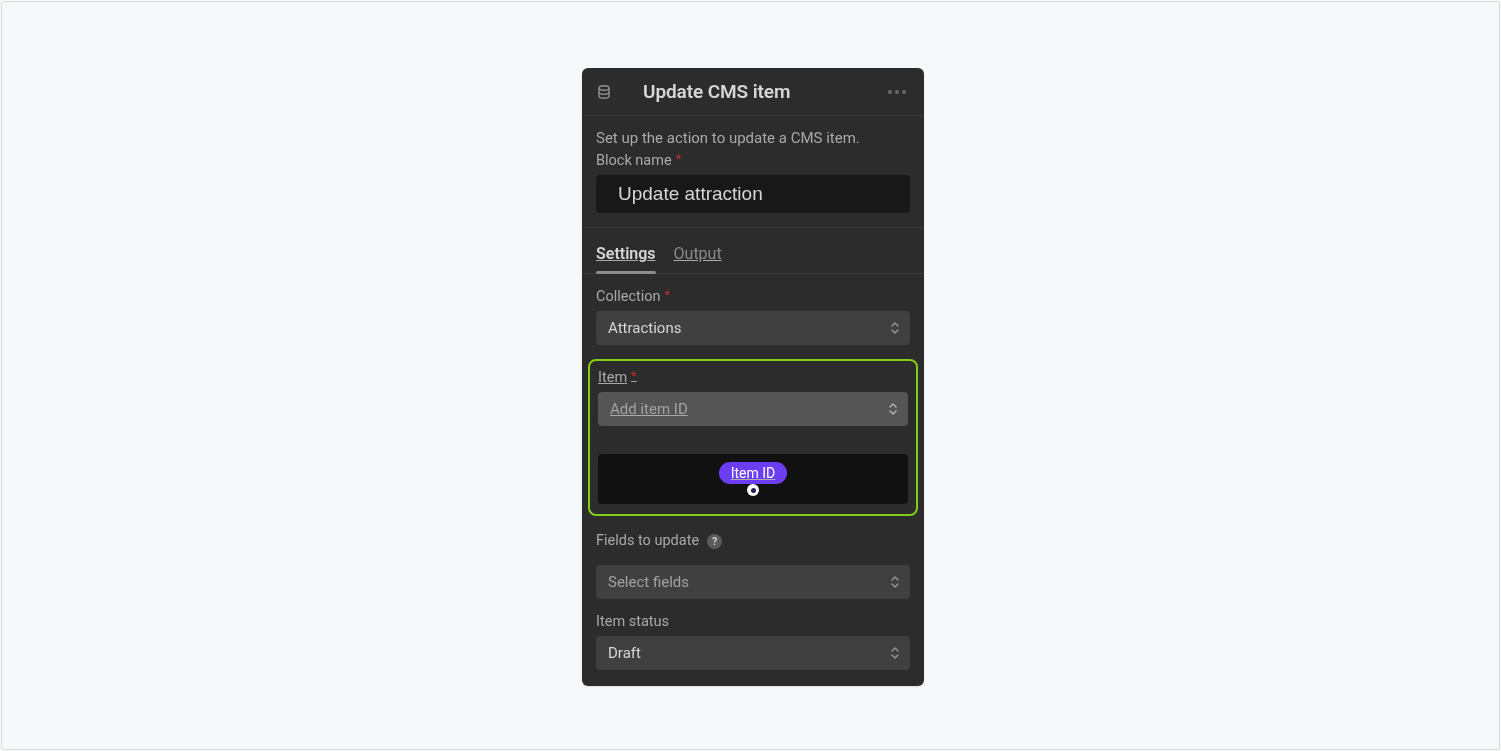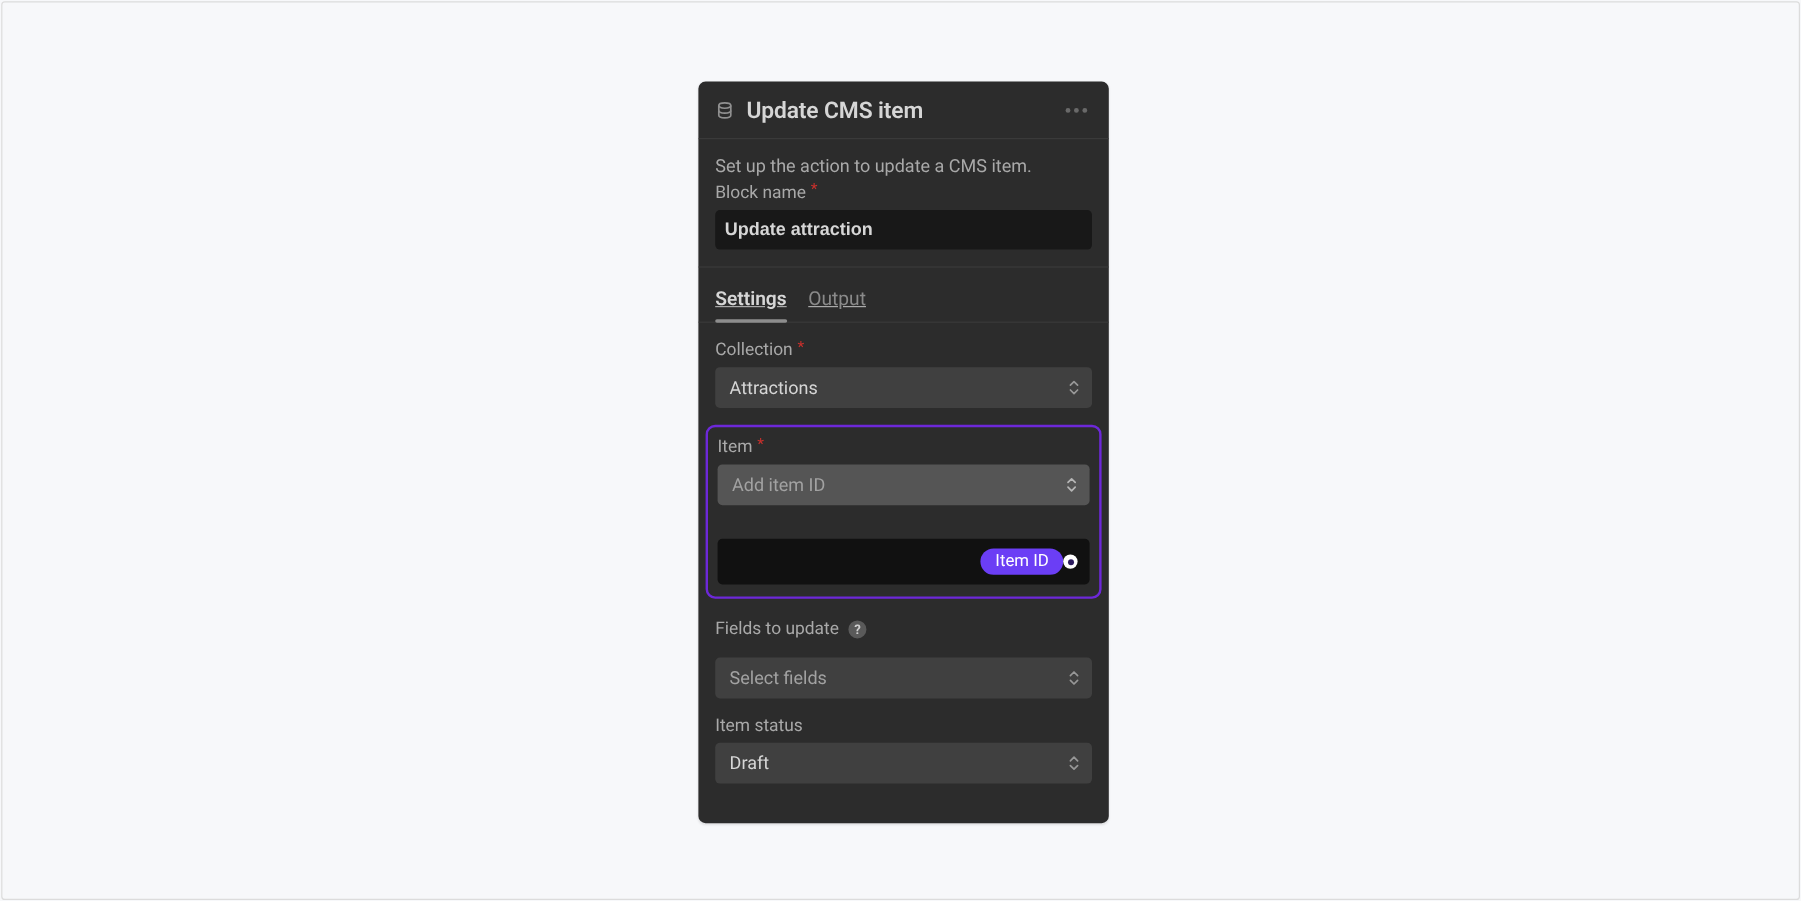--- a/index.html
+++ b/index.html
@@ -14,47 +14,47 @@
     --input-bg:#181818;
     --select-bg:#3a3a3a;
     --select-bg-focus:#555555;
     --pill:#6b3ef5;
     --required:#c6302c;
   }
   html,body{margin:0;padding:0;width:1501px;height:751px;background:var(--bg);font-family:-apple-system,BlinkMacSystemFont,"Segoe UI",Roboto,Helvetica,Arial,sans-serif;box-sizing:border-box;}
   *,*::before,*::after{box-sizing:inherit;}
   .frame{width:1499px;height:749px;border:1px solid #dcdcdc;border-radius:3px;background:var(--bg);position:relative;margin:1px;}
   .panel{position:absolute;left:580px;top:66px;width:342px;height:618px;background:var(--panel);border-radius:6px;overflow:hidden;color:var(--text);box-shadow:0 1px 2px rgba(0,0,0,0.1);}
-  .header{display:flex;align-items:center;padding:12px 14px 12px 14px;}
+  .header{display:flex;align-items:center;padding:12px 14px 12px 14px;gap:21px;}
   .header-icon{width:16px;height:16px;margin-right:10px;flex:0 0 auto;opacity:0.8;}
   .header-title{font-size:19px;font-weight:600;color:var(--text-bright);flex:1 1 auto;letter-spacing:-0.1px;}
   .more-btn{flex:0 0 auto;opacity:0.55;cursor:pointer;padding:4px;}
   .dots{display:flex;gap:3px;}
   .dots span{width:4px;height:4px;border-radius:50%;background:#9c9c9c;display:block;}
   .divider{height:1px;background:#3a3a3a;}
   .section{padding:12px 14px 14px 14px;}
   .desc{color:var(--text);font-size:15px;margin-bottom:4px;line-height:1.35;}
   .label{font-size:14.5px;color:var(--text);margin-bottom:6px;display:flex;align-items:center;gap:4px;}
   .req{color:var(--required);font-size:13px;line-height:1;position:relative;top:-2px;}
-  .text-input{width:100%;background:var(--input-bg);border:none;border-radius:4px;padding:8px 8px;color:var(--text-bright);font-size:15px;outline:none;font-weight:bold;}
+  .text-input{width:100%;background:var(--input-bg);border:none;border-radius:4px;padding:8px 22px;color:var(--text-bright);font-size:19px;outline:none;}
   .tabs{display:flex;padding:16px 14px 0 14px;border-bottom:1px solid #3a3a3a;gap:18px;text-decoration:underline;}
   .tab{font-size:16px;color:var(--text-dim);padding-bottom:10px;cursor:pointer;position:relative;}
   .tab.active{color:var(--text-bright);font-weight:600;}
   .tab.active::after{content:"";position:absolute;left:0;right:0;bottom:-1px;height:3px;background:#8d8d8d;border-radius:2px;}
   .body{padding:14px 14px 0 14px;}
   .field{margin-bottom:14px;}
   .select{width:100%;background:var(--select-bg);border:none;border-radius:4px;padding:8px 30px 8px 12px;color:var(--text-bright);font-size:15px;position:relative;cursor:pointer;}
   .select.light{background:#404040;}
   .select-wrap{position:relative;}
   .chevrons{position:absolute;right:10px;top:50%;transform:translateY(-50%);pointer-events:none;opacity:0.7;}
   .chevrons svg{display:block;}
-  .focus-box{border:2px solid #6d28d9;border-radius:8px;padding:8px 8px 10px 8px;margin:0 -8px 16px -8px;}
+  .focus-box{border:2px solid #84cc16;border-radius:8px;padding:8px 8px 10px 8px;margin:0 -8px 16px -8px;text-decoration:underline;}
   .focus-box .label{padding-left:0;}
   .item-select{background:var(--select-bg-focus);border-radius:4px;padding:8px 30px 8px 12px;color:#d8d8d8;font-size:15px;cursor:pointer;margin-bottom:28px;}
-  .token-row{background:#111111;border-radius:4px;padding:8px 10px;display:flex;align-items:center;justify-content:flex-end;}
+  .token-row{background:#111111;border-radius:4px;padding:8px 10px;display:flex;align-items:center;justify-content:center;flex-direction:column;}
   .pill{background:var(--pill);color:#fff;font-size:14px;padding:3px 12px;border-radius:999px;}
   .radio-dot{width:12px;height:12px;border-radius:50%;background:#fff;display:flex;align-items:center;justify-content:center;}
   .radio-dot span{width:5px;height:5px;border-radius:50%;background:#2b1a5e;}
   .help-icon{display:inline-flex;width:15px;height:15px;border-radius:50%;background:#5a5a5a;color:#d0d0d0;font-size:11px;font-weight:700;align-items:center;justify-content:center;margin-left:4px;position:relative;top:1px;}
   .placeholder-text{color:#a2a2a2;}
 </style>
 </head>
 <body>
 
 <div class="frame">

